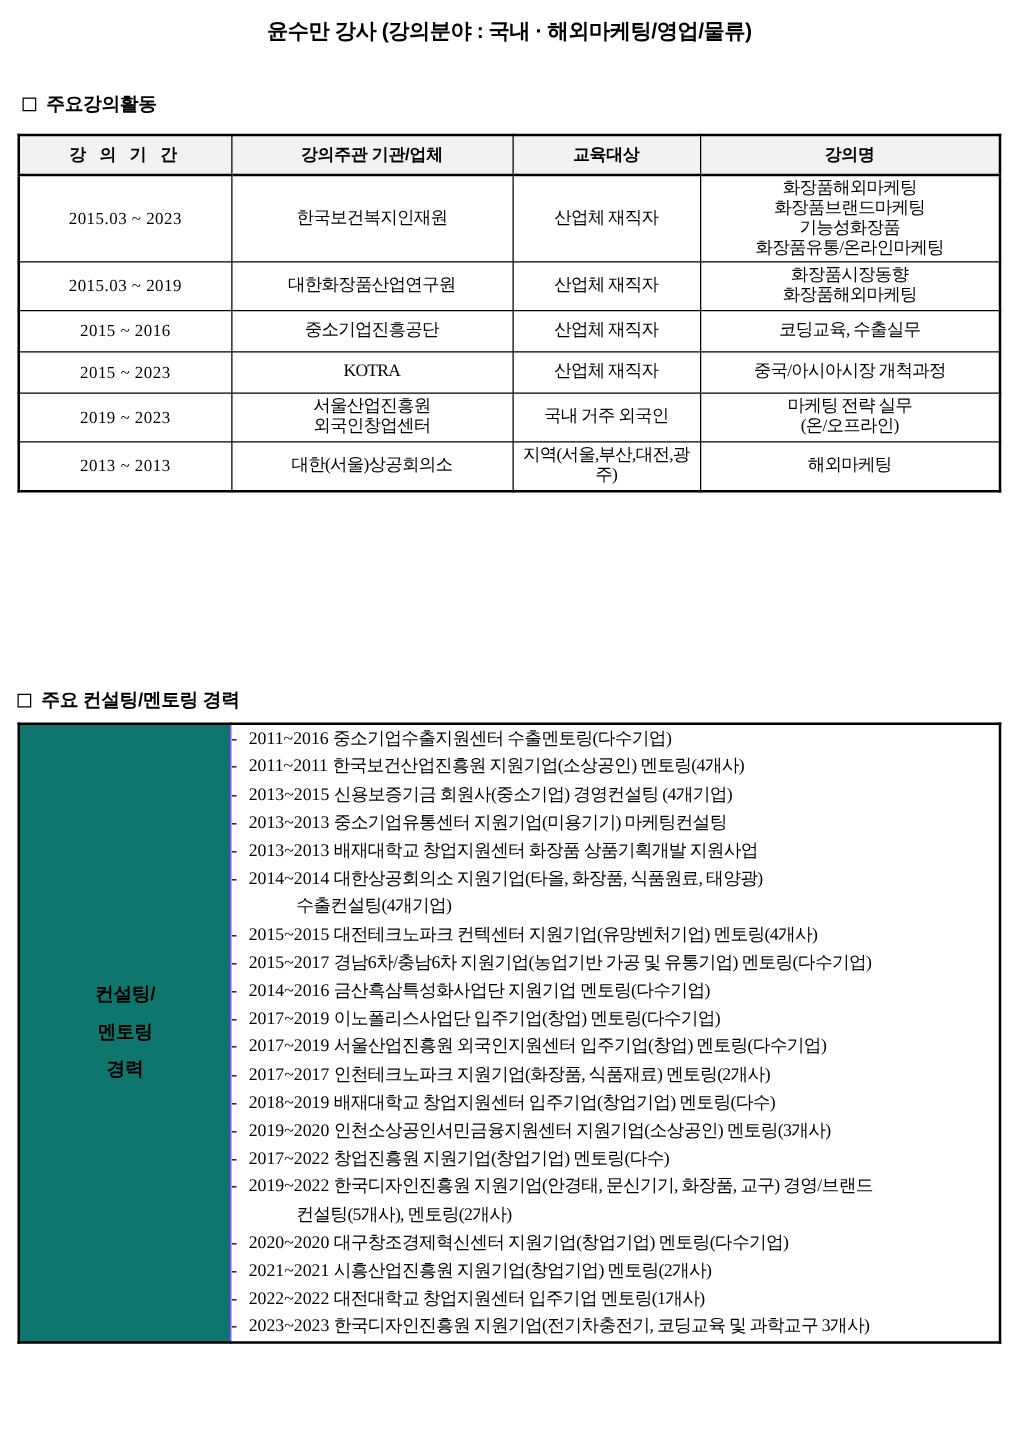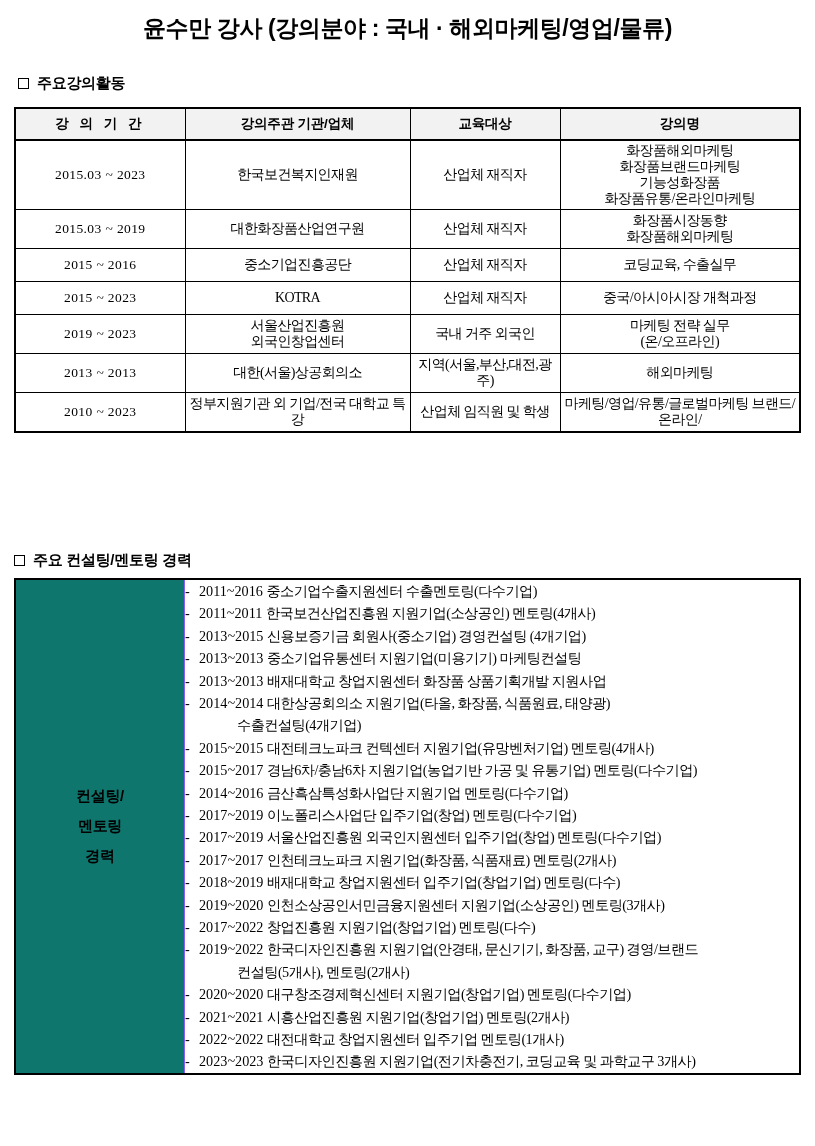--- a/index.html
+++ b/index.html
@@ -22,21 +22,21 @@
     box-sizing: border-box;
     padding: 0;
     position: relative;
   }
 
   
   .doc-title {
     text-align: center;
     font-family: "Liberation Sans", "DejaVu Sans", sans-serif;
     font-weight: bold;
-    font-size: 23px;
+    font-size: 17px;
     letter-spacing: -0.4px;
     margin: 0;
     padding: 15px 0 0 0;
     line-height: 1.2;
     white-space: nowrap;
   }
 
   
   .section-heading {
     font-family: "Liberation Sans", "DejaVu Sans", sans-serif;
@@ -233,26 +233,20 @@
 외국인창업센터</td>
           <td>국내 거주 외국인</td>
           <td class="multiline">마케팅 전략 실무
 (온/오프라인)</td>
         </tr>
         <tr class="r-med">
           <td class="period">2013 ~ 2013</td>
           <td>대한(서울)상공회의소</td>
           <td>지역(서울,부산,대전,광주)</td>
           <td>해외마케팅</td>
-        </tr>
-        <tr class="r-med">
-          <td class="period">2010 ~ 2023</td>
-          <td>정부지원기관 외 기업/전국 대학교 특강</td>
-          <td>산업체 임직원 및 학생</td>
-          <td>마케팅/영업/유통/글로벌마케팅 브랜드/온라인/</td>
         </tr>
       </tbody>
     </table>
   </div>
 
   <div class="section-heading sec2-heading">
     <span class="box-marker"></span>
     <span>주요 컨설팅/멘토링 경력</span>
   </div>
 

